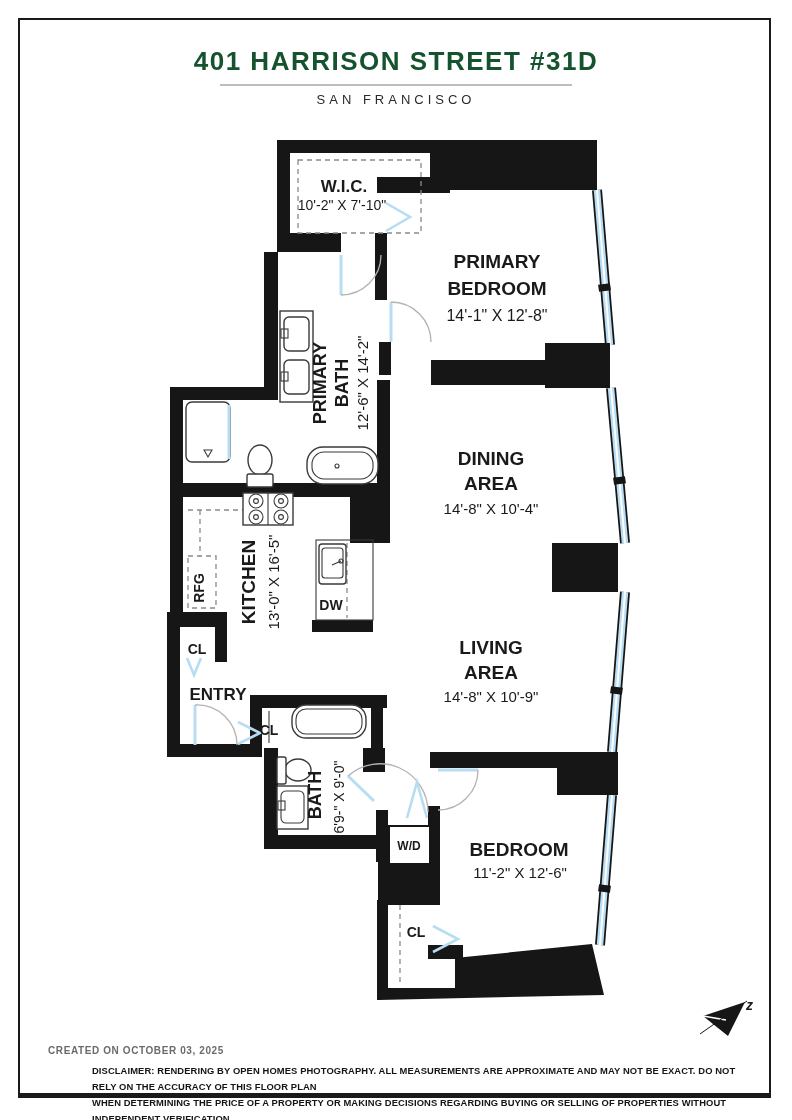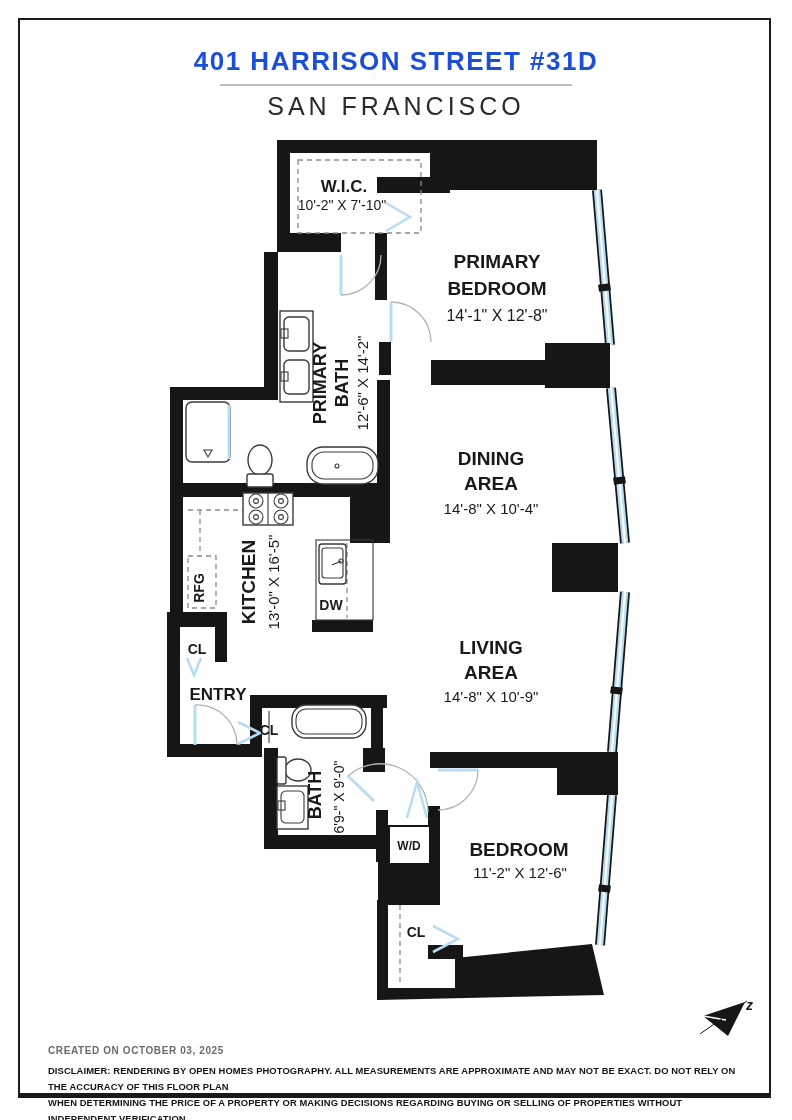--- a/index.html
+++ b/index.html
@@ -1,27 +1,27 @@
 <!DOCTYPE html>
 <html><head>
 <meta charset="utf-8">
 <style>
   html,body{margin:0;padding:0;background:#ffffff;}
   #stage{position:relative;width:792px;height:1120px;background:#fff;overflow:hidden;
          font-family:"Liberation Sans", sans-serif;color:#1a1a1a;}
   #frame{position:absolute;left:18px;top:18px;width:753px;height:1080px;
          border:2px solid #1a1a1a;border-bottom-width:5px;box-sizing:border-box;pointer-events:none;}
   #titleblock{position:absolute;left:0;top:46px;width:792px;text-align:center;}
-  #title{font-size:26px;font-weight:800;letter-spacing:1.5px;color:#1d4ed8;}
+  #title{font-size:26px;font-weight:800;letter-spacing:1.5px;color:#14532d;}
   #divider{width:352px;height:0;border-top:2px solid #bdbdbd;margin:7px auto 6px auto;}
-  #subtitle{font-size:25px;font-weight:400;letter-spacing:4px;color:#2a2a2a;}
+  #subtitle{font-size:13px;font-weight:400;letter-spacing:4px;color:#2a2a2a;}
   #plansvg{position:absolute;left:0;top:0;}
   #footer{position:absolute;left:48px;top:1045px;width:700px;}
   #created{font-size:10px;letter-spacing:.6px;color:#6b6b6b;margin-bottom:7px;font-weight:bold;}
-  .disc{font-size:9.4px;font-weight:600;letter-spacing:.1px;color:#141414;line-height:16px;}
+  .disc{font-size:9.4px;font-weight:600;letter-spacing:.1px;color:#141414;line-height:16px;margin-left:44px;}
   
   text{font-family:"Liberation Sans", sans-serif;fill:#1a1a1a;}
   .room{font-weight:700;}
   .dims{font-weight:400;}
   .wall{fill:#161616;stroke:none;}
   .fix{fill:#ffffff;stroke:#3a3a3a;stroke-width:1.4;}
   .fixthin{fill:none;stroke:#3a3a3a;stroke-width:1.1;}
   .dash{fill:none;stroke:#8a8a8a;stroke-width:1.3;stroke-dasharray:5 4;}
   .arc{fill:none;stroke:#b3b3b3;stroke-width:1.3;}
   .leaf{fill:none;stroke:#b8dcf2;stroke-width:3;}

